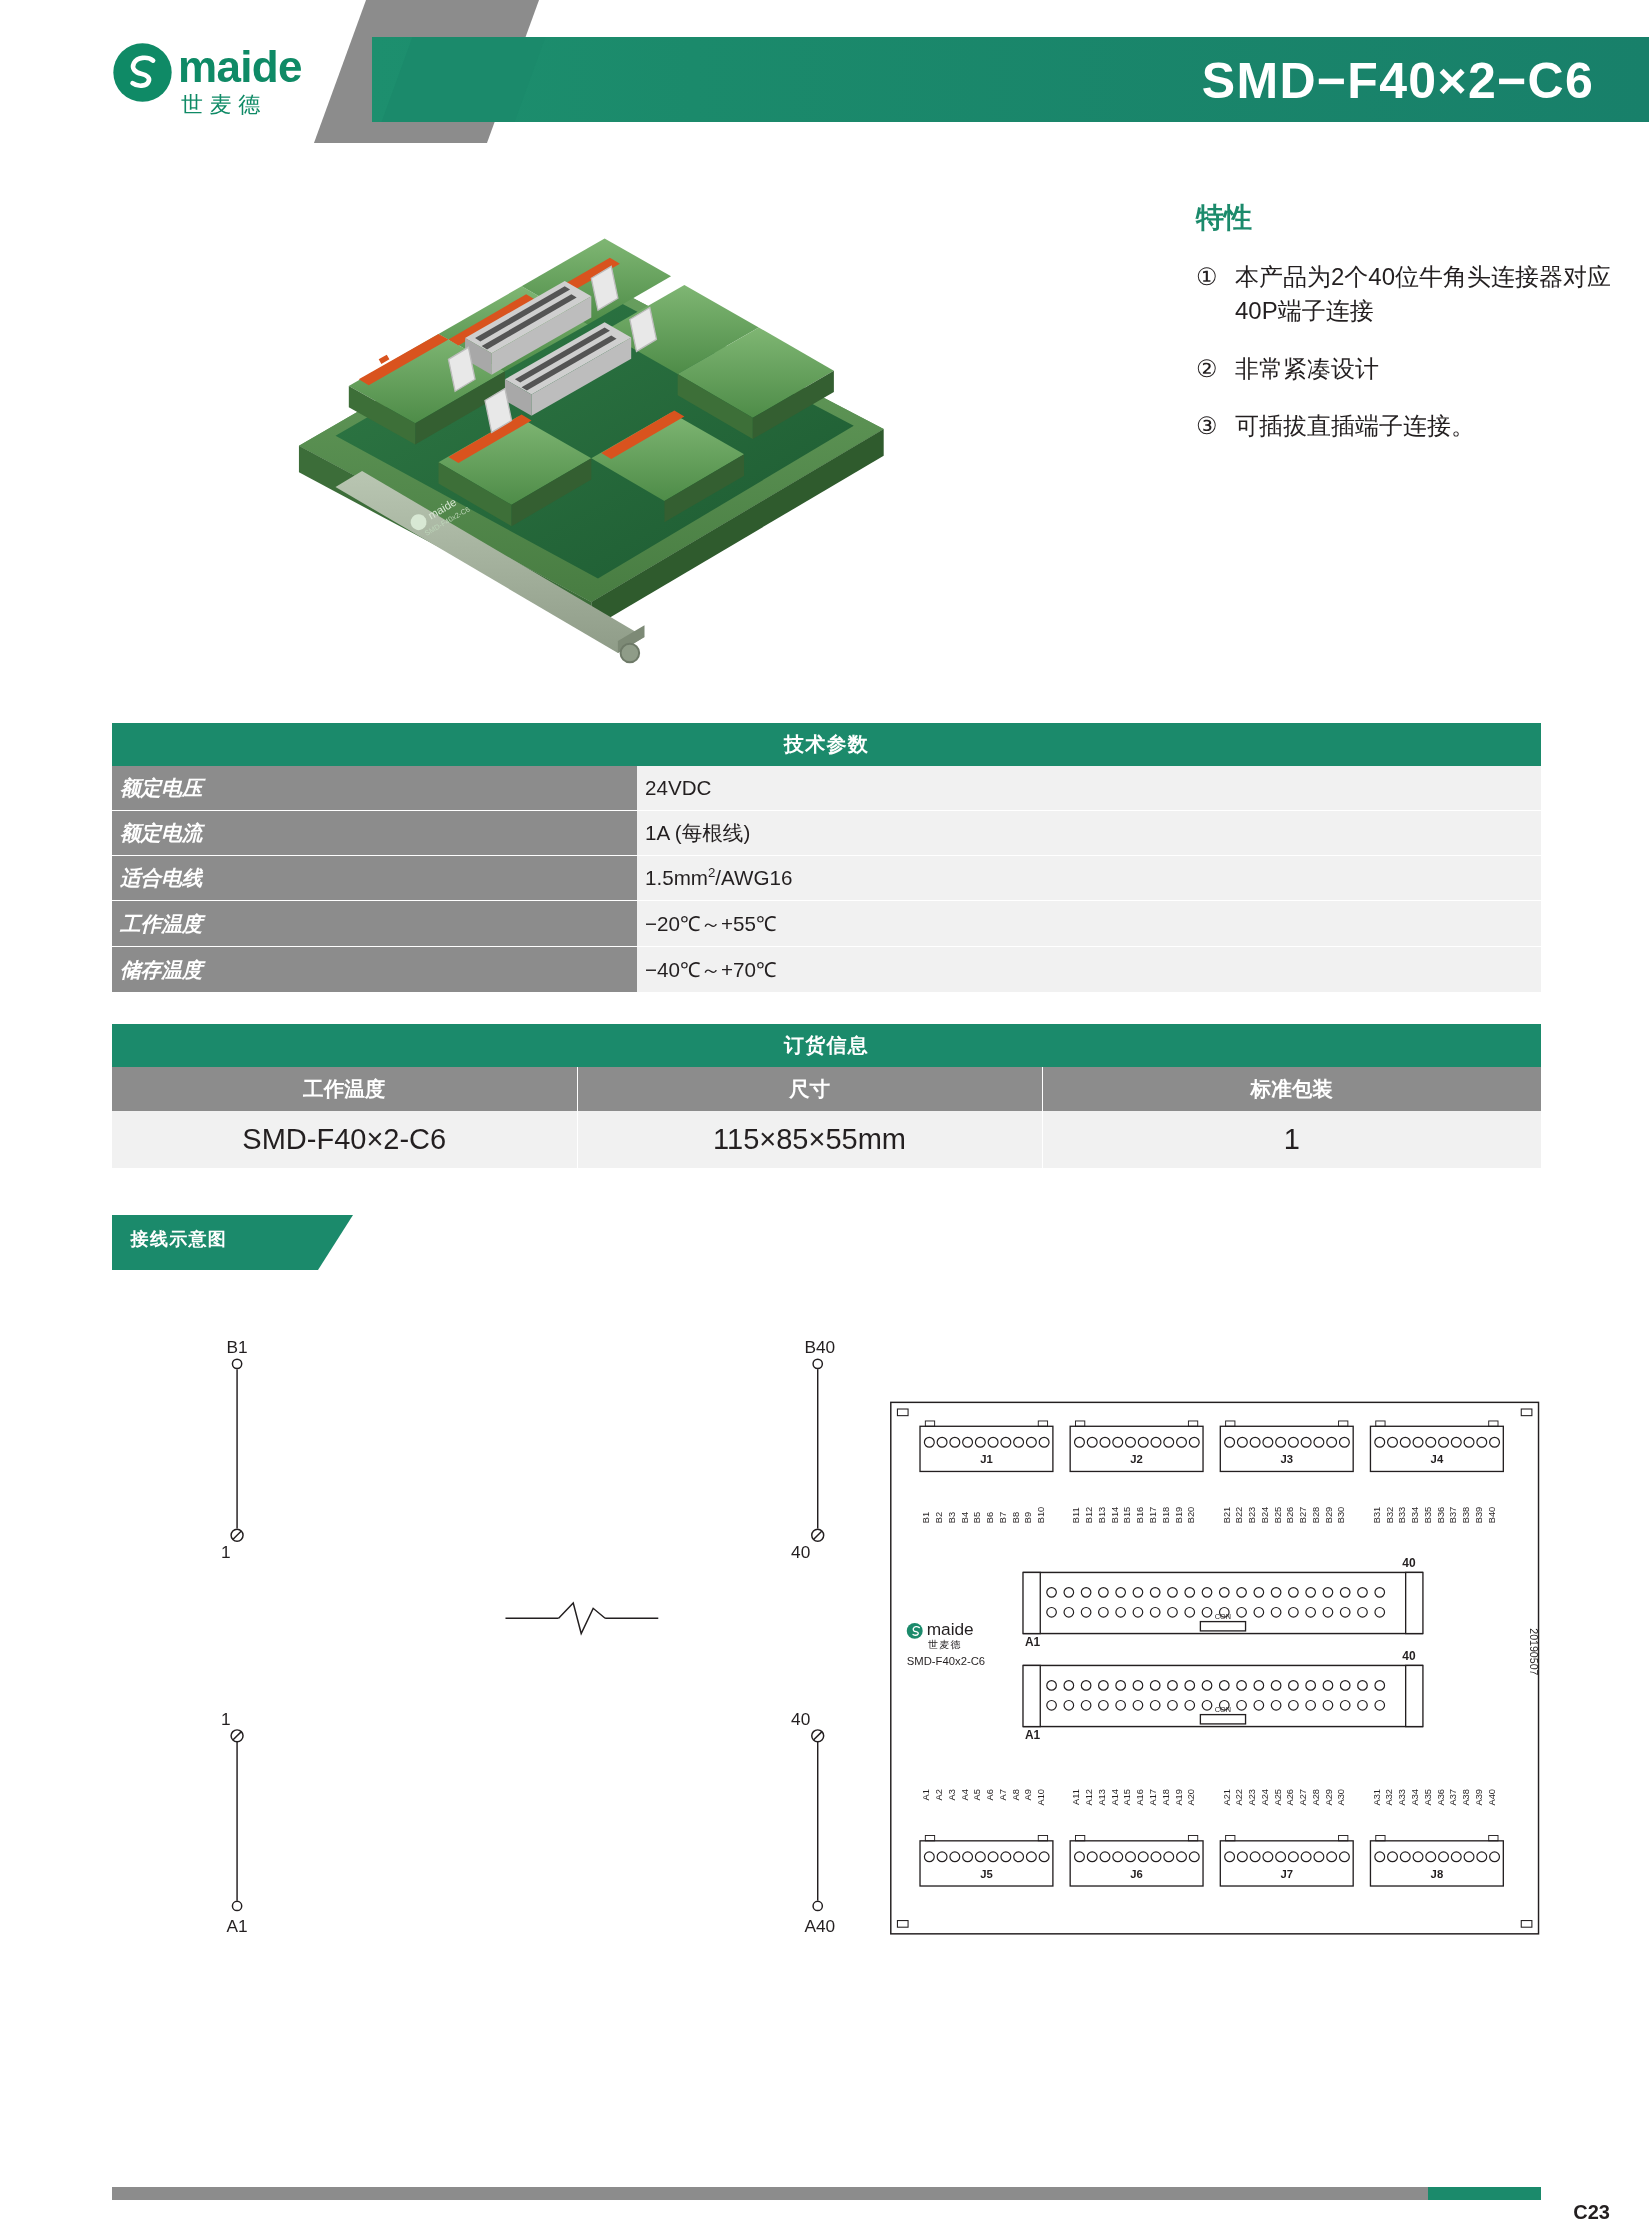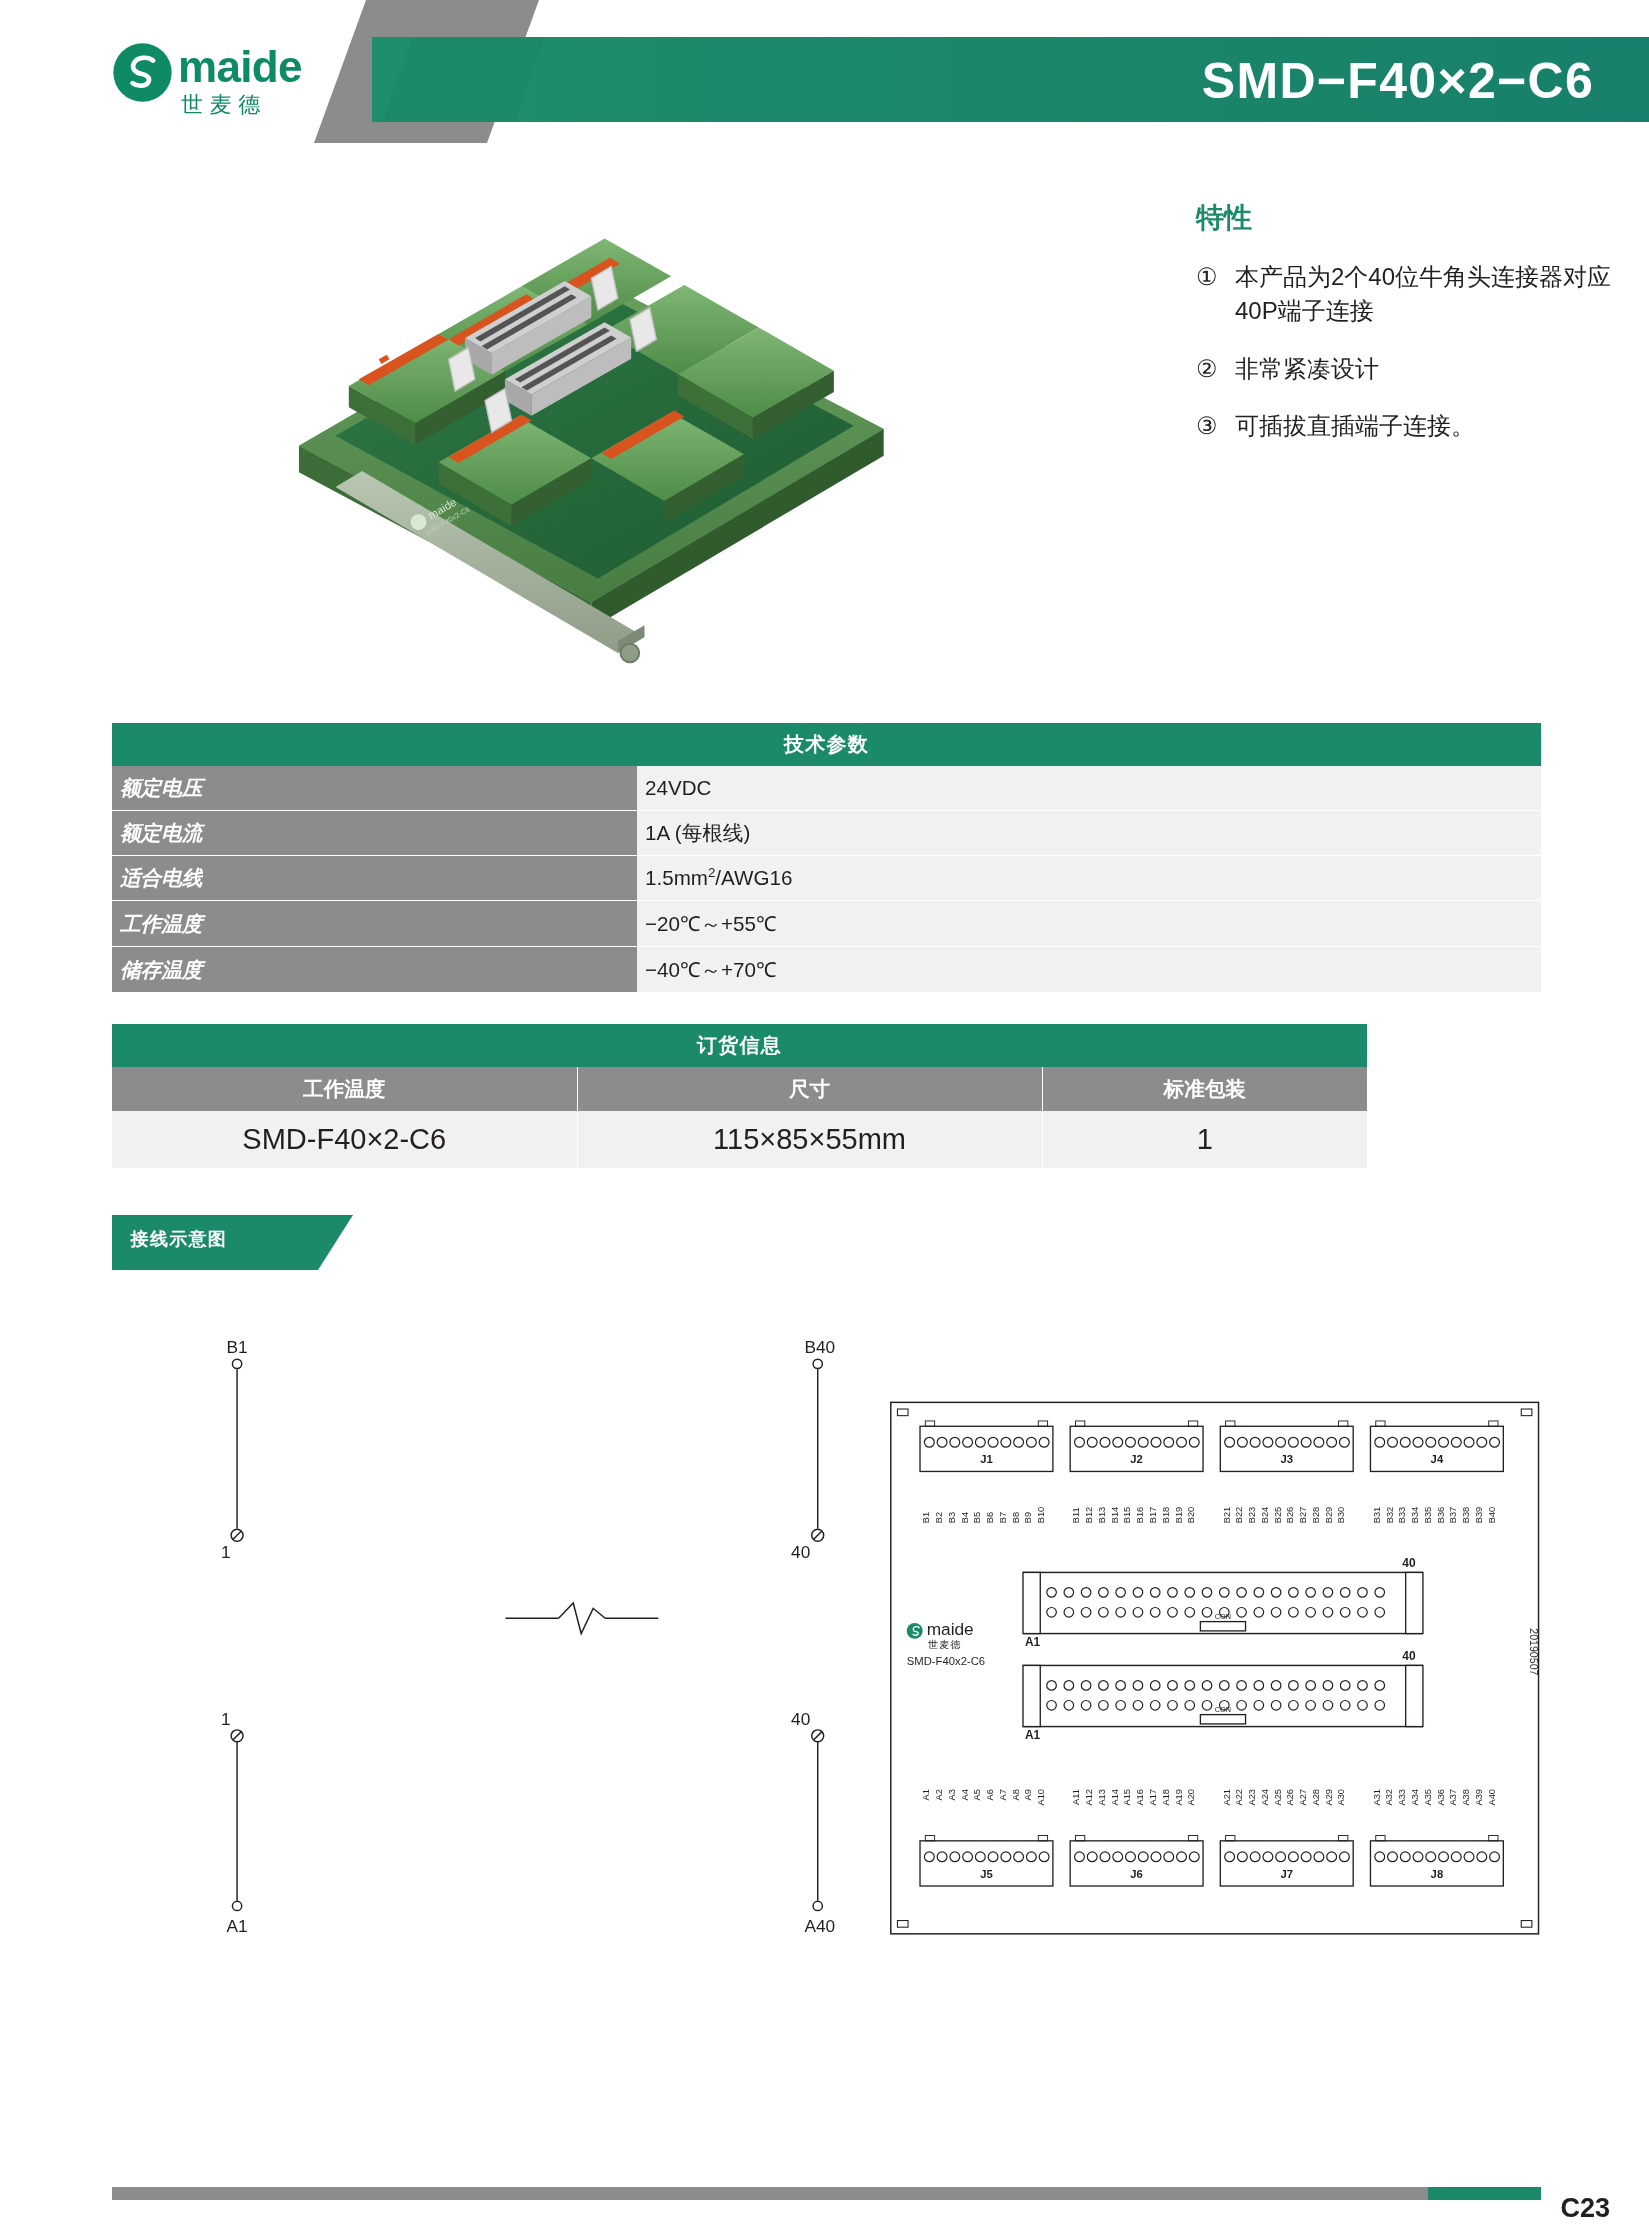--- a/index.html
+++ b/index.html
@@ -57,21 +57,21 @@
   .features h3 {
     margin:0 0 22.6px 0; font-size:28px; color:#1b8a6b; font-weight:bold;
   }
   .feat-row { display:flex; margin-bottom:22.6px; font-size:24px; line-height:1.45; }
   .feat-num { width:39px; flex:none; color:#231f20; }
   .feat-txt { flex:1; }
 
   
   .tbl { position:absolute; border-collapse:collapse; }
   .tbl-spec { left:112px; top:723px; width:1429px; }
-  .tbl-order { left:112px; top:1024px; width:1255px;border-radius:28px; }
+  .tbl-order { left:112px; top:1024px; width:1429px;border-radius:28px; }
 
   table.sheet { border-collapse:collapse; width:100%; }
   table.sheet td, table.sheet th { padding:8px; }
   .th-band {
     background:#1b8a6b; color:#fff; font-size:20px; font-weight:bold;
     text-align:center; height:41px; letter-spacing:1.3px;
   }
   .spec-label {
     background:#8c8c8c; color:#ffffff; font-size:20.6px; font-weight:bold;
     width:525px; height:43px; padding-left:18.6px;
@@ -118,21 +118,21 @@
   .footer { position:absolute; left:0; bottom:0; width:1650px; height:80px; }
   .ft-bar {
     position:absolute; left:112px; bottom:39px; width:1429px; height:13.3px;
     background:#8c8c8c;
   }
   .ft-bar-green {
     position:absolute; right:109px; bottom:39px; width:113px; height:13.3px;
     background:#1b8a6b;
   }
   .ft-page {
-    position:absolute; right:40px; bottom:14.6px; font-size:27px;
+    position:absolute; right:40px; bottom:14.6px; font-size:20px;
     font-weight:bold; color:#231f20;
   }
 </style>
 </head>
 <body>
 
 <div class="header">
   <div class="hdr-slant"></div>
   <div class="hdr-band-grad"></div>
   <div class="hdr-slant2"></div>

